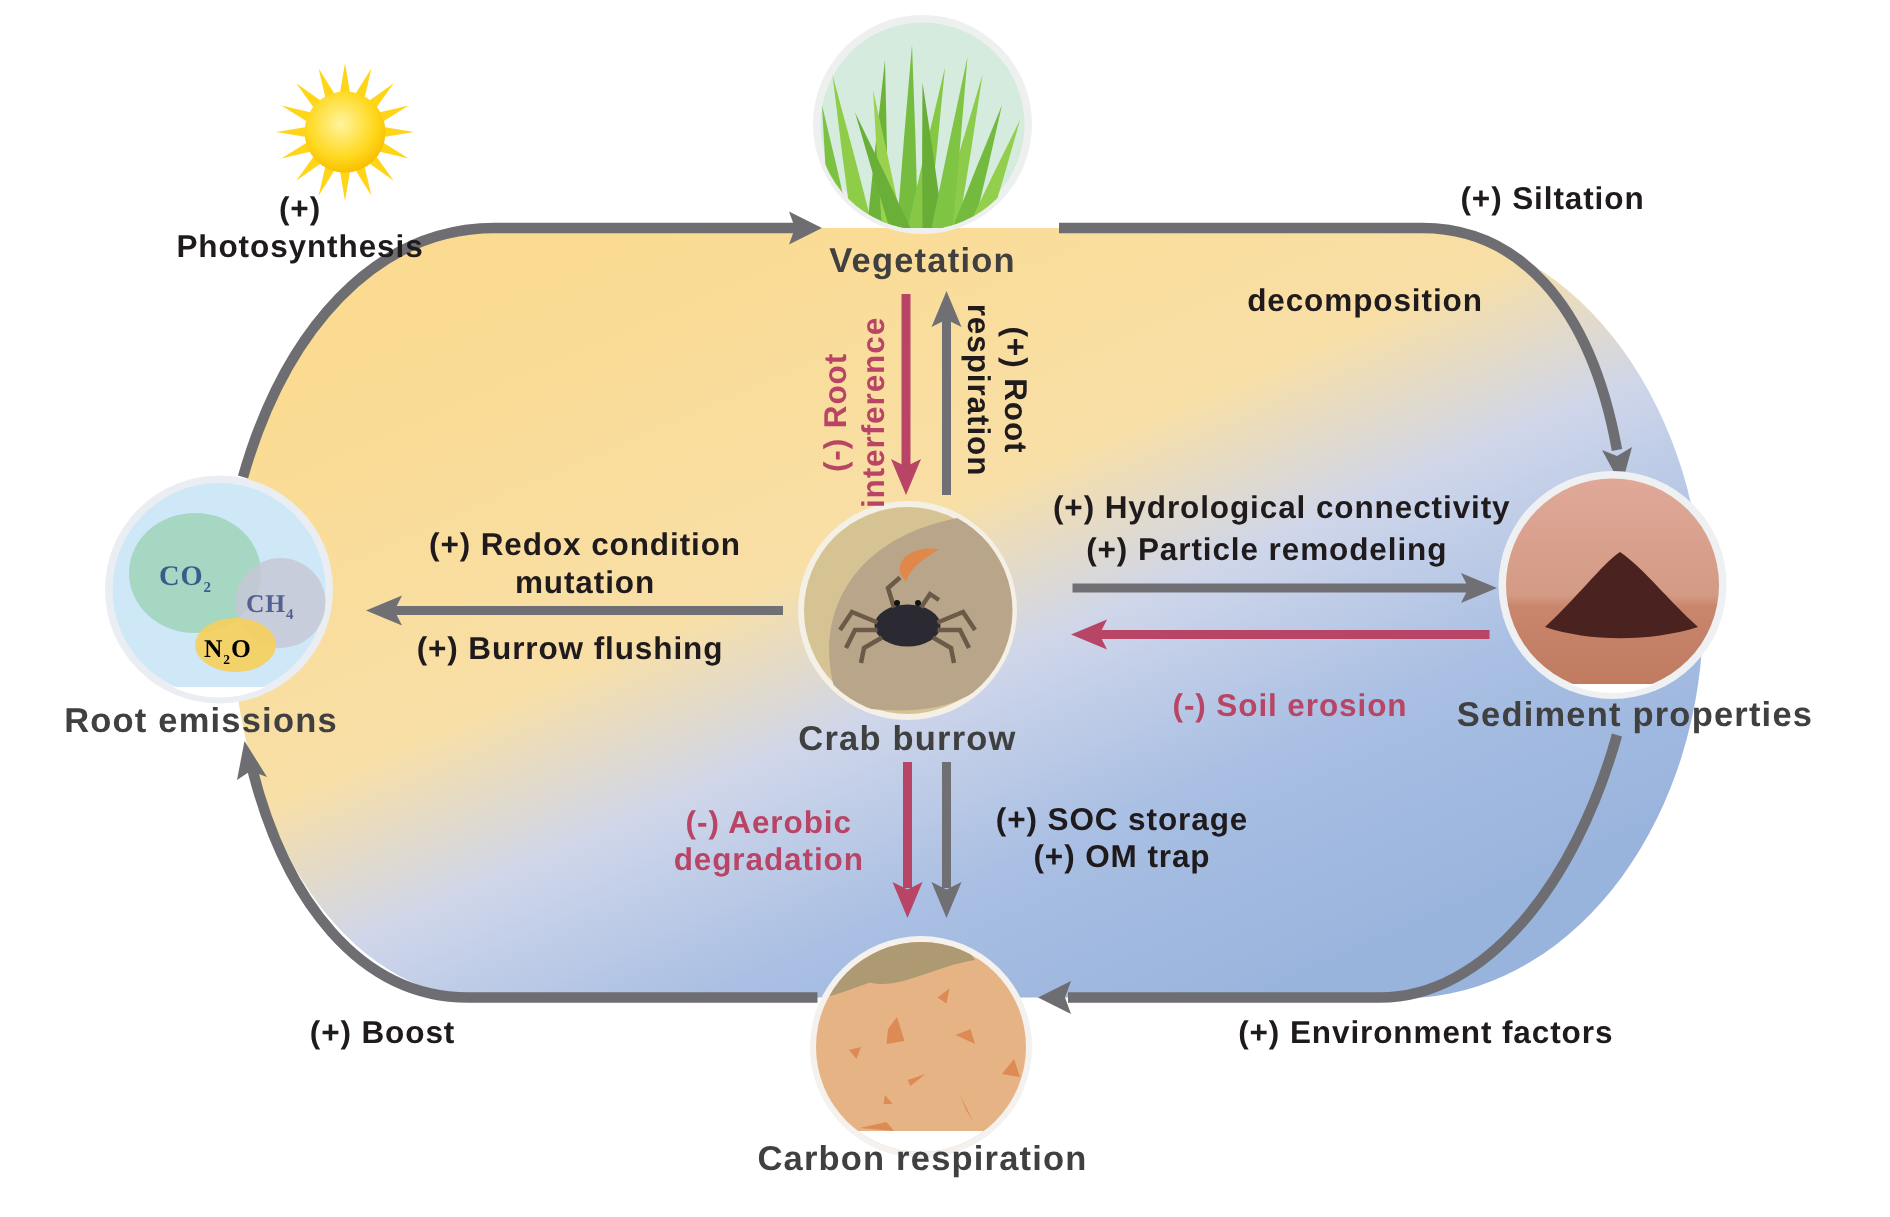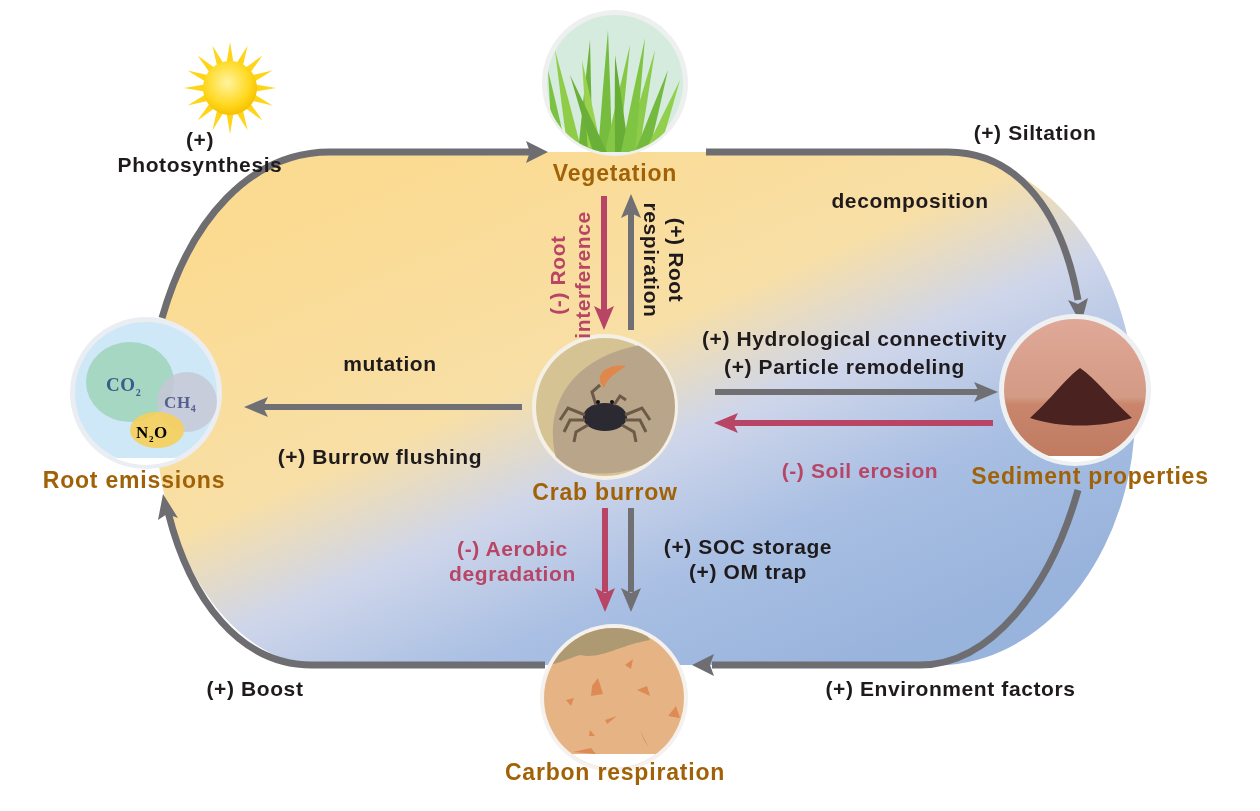--- a/index.html
+++ b/index.html
@@ -2,21 +2,21 @@
 <html><head>
 <meta charset="utf-8">
 <style>
   html, body { margin: 0; padding: 0; background: #ffffff; }
   body { width: 1260px; height: 811px; position: relative; overflow: hidden;
          font-family: "Liberation Sans", "DejaVu Sans", sans-serif; }
   #diagram { position: absolute; left: 0; top: 0; width: 1260px; height: 811px; }
   .lbl { position: absolute; font-weight: bold; text-align: center; white-space: nowrap;
          color: #1f1a1c; font-size: 21px; line-height: 25px; letter-spacing: 0.6px; }
   .neg { color: #b84565; }
-  .node-title { font-size: 23px; letter-spacing: 0.8px; color: #a16207; }
+  .node-title { font-size: 23px; letter-spacing: 0.8px; color: #404040; }
   .vert { position: absolute; font-weight: bold; font-size: 21px; line-height: 25px;
           letter-spacing: 0.6px; white-space: nowrap; text-align: center; }
 </style>
 </head>
 <body>
 
 <svg id="diagram" width="1260" height="811" viewBox="0 0 1260 811">
   <defs>
     <linearGradient id="bgGrad" x1="0.18" y1="0.1" x2="0.85" y2="0.9">
       <stop offset="0" stop-color="#fbdb92"></stop>
@@ -237,23 +237,24 @@
 <div class="vert neg" style="left:490px; top:250px; width:160px; transform: rotate(-90deg); transform-origin: center;">
   <div>(-) Root</div>
   <div>interference</div>
 </div>
 <div class="vert" style="left:584px; top:235px; width:160px; color:#1f1a1c; transform: rotate(90deg); transform-origin: center;">
   <div>(+) Root</div>
   <div>respiration</div>
 </div>
 
 <div class="lbl" style="left:255px; top:351px; width:270px;">
+  <div>(+) Redox condition</div>
   <div>mutation</div>
 </div>
-<div class="lbl" style="left:255px; top:444px; width:250px;">(+) Burrow flushing</div>
+<div class="lbl" style="left:255px; top:420px; width:250px;">(+) Burrow flushing</div>
 
 <div class="lbl" style="left:672px; top:326px; width:365px;">(+) Hydrological connectivity</div>
 <div class="lbl" style="left:672px; top:354px; width:345px;">(+) Particle remodeling</div>
 <div class="lbl neg" style="left:760px; top:458px; width:200px;">(-) Soil erosion</div>
 
 <div class="lbl neg" style="left:430px; top:536px; width:165px;">
   <div>(-) Aerobic</div>
   <div>degradation</div>
 </div>
 <div class="lbl" style="left:648px; top:534px; width:200px;">

